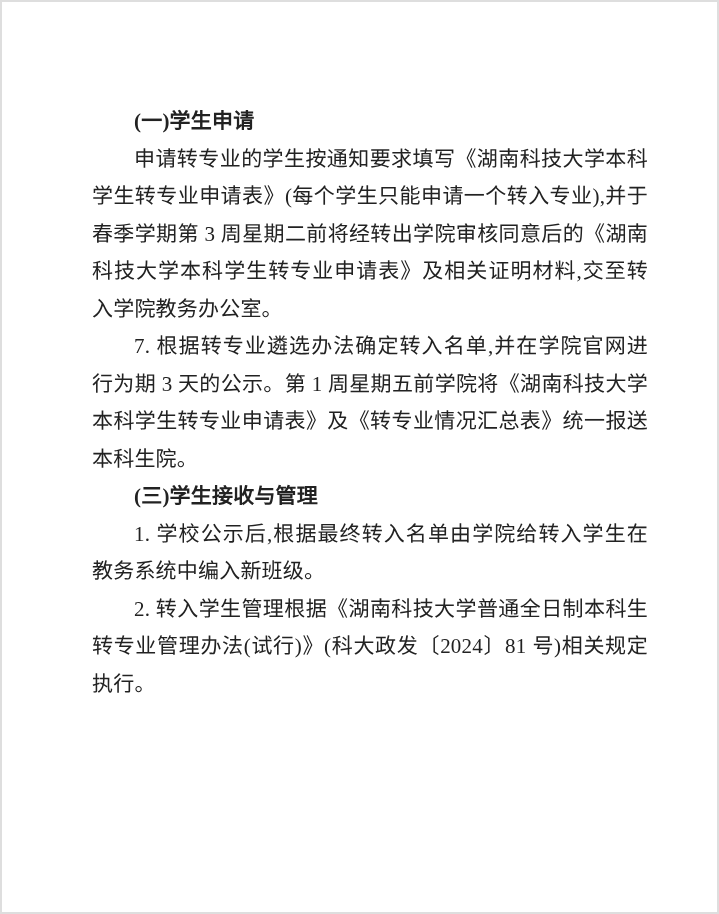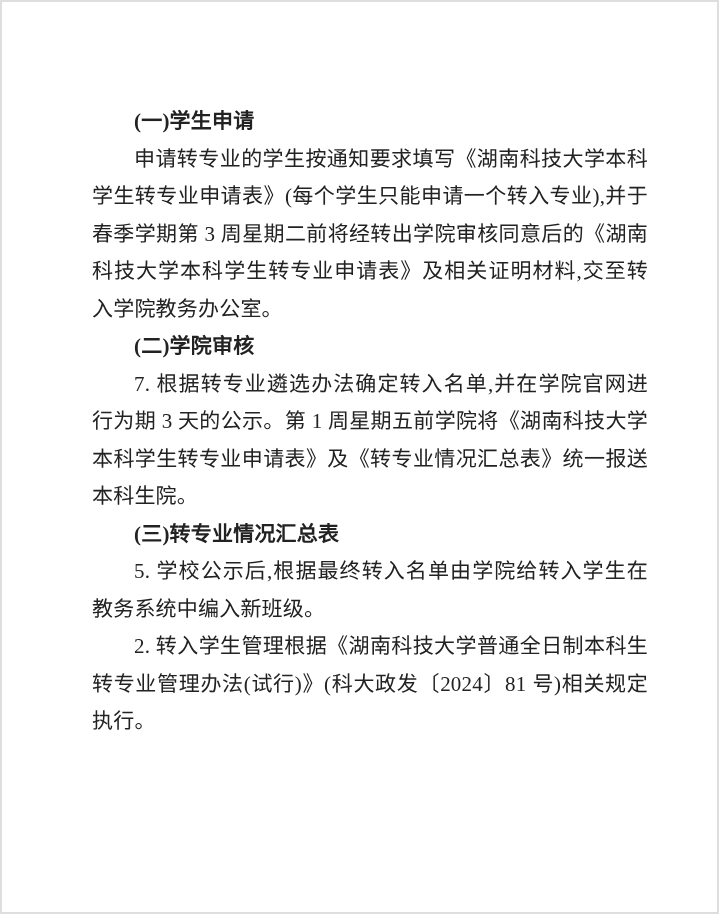--- a/index.html
+++ b/index.html
@@ -39,19 +39,18 @@
     font-weight: bold;
   }
 </style>
 </head>
 <body>
 
 <div class="page" style="background: rgb(255, 255, 255); border-color: rgb(222, 222, 222); color: rgb(34, 34, 34);">
   <main class="doc-content">
       <p class="heading2">(一)学生申请</p>
       <p class="paragraph">申请转专业的学生按通知要求填写《湖南科技大学本科学生转专业申请表》(每个学生只能申请一个转入专业),并于春季学期第 3 周星期二前将经转出学院审核同意后的《湖南科技大学本科学生转专业申请表》及相关证明材料,交至转入学院教务办公室。</p>
-      <p class="heading2">(二)学院审核</p>
       <p class="paragraph">7. 根据转专业遴选办法确定转入名单,并在学院官网进行为期 3 天的公示。第 1 周星期五前学院将《湖南科技大学本科学生转专业申请表》及《转专业情况汇总表》统一报送本科生院。</p>
-      <p class="heading2">(三)转专业情况汇总表</p>
-      <p class="paragraph">5. 学校公示后,根据最终转入名单由学院给转入学生在教务系统中编入新班级。</p>
+      <p class="heading2">(三)学生接收与管理</p>
+      <p class="paragraph">1. 学校公示后,根据最终转入名单由学院给转入学生在教务系统中编入新班级。</p>
       <p class="paragraph">2. 转入学生管理根据《湖南科技大学普通全日制本科生转专业管理办法(试行)》(科大政发〔2024〕81 号)相关规定执行。</p>
     </main>
 </div>
 
 </body></html>

